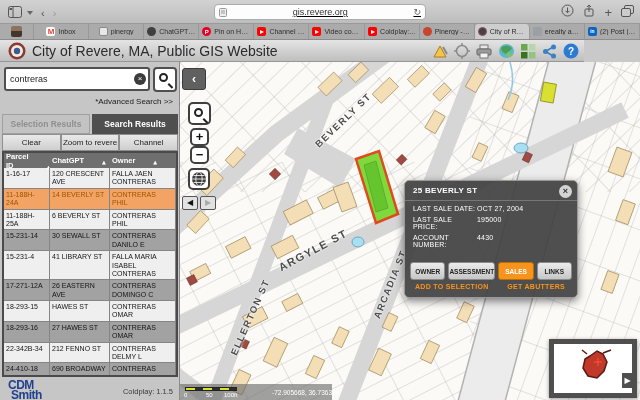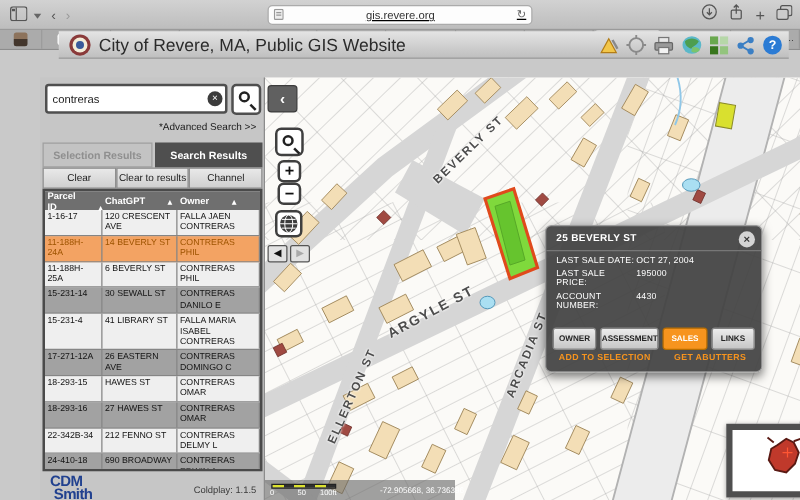--- a/index.html
+++ b/index.html
@@ -38,29 +38,29 @@
   .fav-pinterest{background:#e60023;color:#fff;border-radius:50%;}
   .fav-youtube{background:#f00;}
   .fav-youtube::before{content:"";display:block;width:0;height:0;border-left:4px solid #fff;
     border-top:2.5px solid transparent;border-bottom:2.5px solid transparent;margin-left:1px;}
   .fav-pinergy{background:#c8452c;border-radius:50%;color:#ffd;}
   .fav-seal{background:#4a3f3f;border-radius:50%;border:1px solid #857;}
   .fav-erealty{background:#9aa0a6;color:#333;}
   .fav-linkedin{background:#0a66c2;color:#fff;font-size:5px;}
 
   
-  .gis-header{position:absolute;left:0;top:25px;width:584px;height:22px;
-    background:linear-gradient(#e4e4e4,#bfbfbf);border-bottom:1px solid #979797;margin-left:47px;}
+  .gis-header{position:absolute;left:0;top:40px;width:584px;height:22px;
+    background:linear-gradient(#e4e4e4,#bfbfbf);border-bottom:1px solid #979797;}
   .seal{position:absolute;left:8px;top:2px;}
   .gis-title{position:absolute;left:32px;top:3px;font-size:14px;color:#2b2b2b;}
   .gis-tools{position:absolute;right:5px;top:3px;display:flex;gap:6px;align-items:center;}
   .gis-tools svg{display:block;}
 
   
-  .content{position:absolute;left:0;top:62px;width:532px;height:338px;margin-left:32px;}
+  .content{position:absolute;left:0;top:62px;width:532px;height:338px;}
   .panel{position:absolute;left:0;top:0;width:180px;height:338px;background:#c6c6c6;border-right:1px solid #8c8c8c;}
 
   
   .search-input{position:absolute;left:4px;top:5px;width:146px;height:24px;border:2px solid #4f4f4f;
     border-radius:3px;background:#fff;font-size:9px;color:#222;padding:0 16px 0 4px;font-family:inherit;}
   .clear-ic{position:absolute;left:134px;top:11px;width:12px;height:12px;border-radius:50%;background:#3c3c3c;
     color:#fff;font-size:8px;line-height:12px;text-align:center;}
   .search-btn{position:absolute;left:153px;top:5px;width:24px;height:25px;background:#fff;border:2px solid #4f4f4f;border-radius:4px;}
   .mag{position:absolute;left:4px;top:4px;width:9px;height:9px;border:2px solid #222;border-radius:50%;}
   .mag::after{content:"";position:absolute;left:8px;top:8px;width:6px;height:2px;background:#222;transform:rotate(45deg);transform-origin:0 0;}
@@ -315,21 +315,21 @@
           <span class="mag"></span>
         </span>
       <div class="adv">*Advanced Search &gt;&gt;</div>
 
       <div class="rtabs">
         <div class="rtab off">Selection Results</div>
         <div class="rtab on">Search Results</div>
       </div>
       <div class="rtools">
         <div class="rbtn">Clear</div>
-        <div class="rbtn">Clear to results</div>
+        <div class="rbtn">Zoom to revere</div>
         <div class="rbtn">Channel</div>
       </div>
 
       <div class="rtable">
         <div class="thead">
           <div class="hc c0">
               <span>Parcel ID</span>
               <span class="sort glyph">▲</span>
             </div>
           <div class="hc c1">

